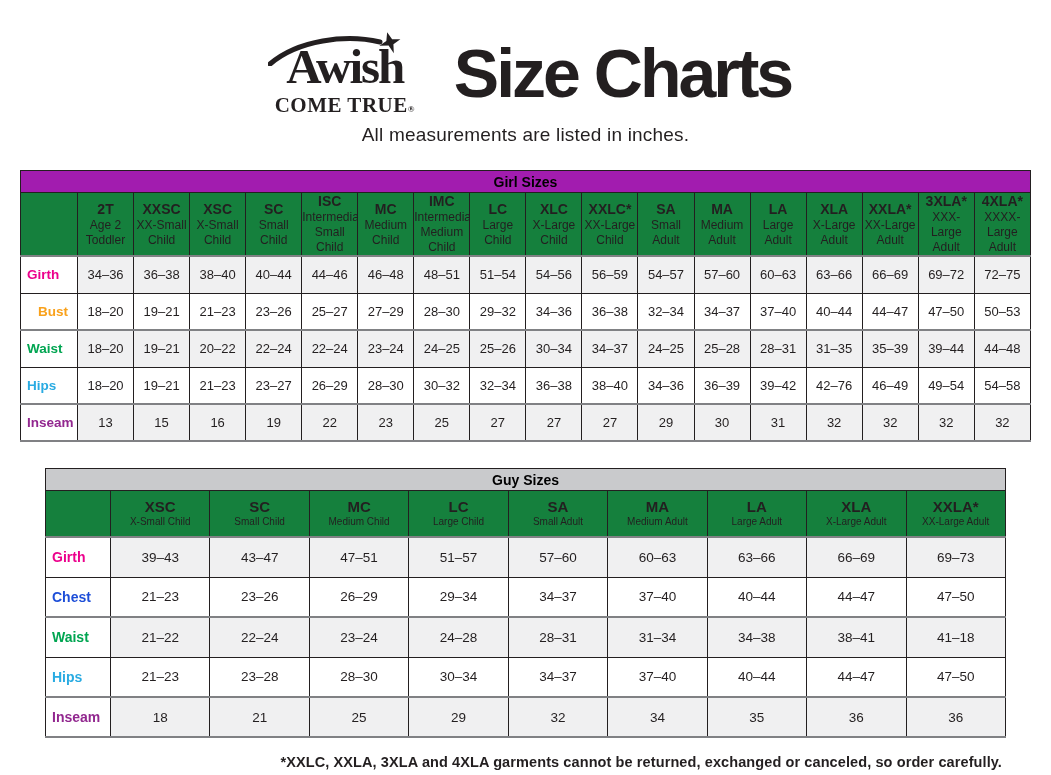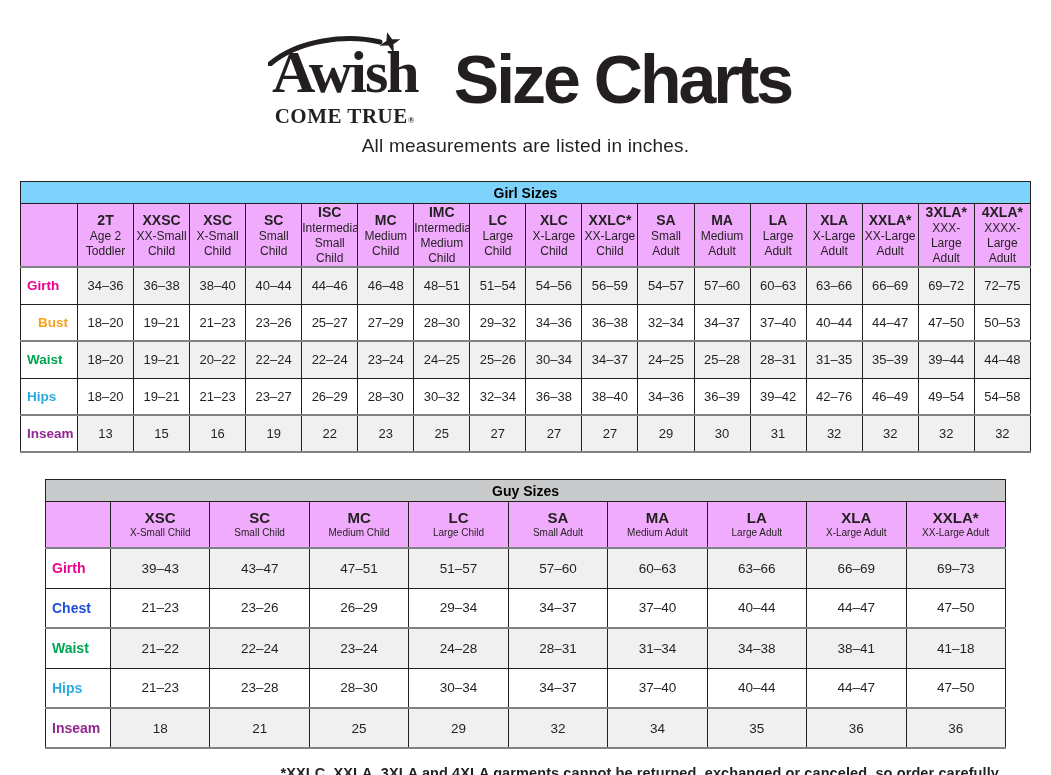--- a/index.html
+++ b/index.html
@@ -4,37 +4,37 @@
 <style>
   html,body{margin:0;padding:0;}
   body{
     width:1051px;height:775px;background:#ffffff;color:#231F20;
     font-family:"Liberation Sans", sans-serif;
     -webkit-font-smoothing:antialiased;position:relative;overflow:hidden;
   }
   
   .header{display:flex;justify-content:center;align-items:center;gap:24px;padding-top:30px;}
   .logo{position:relative;text-align:center;line-height:1;padding-top:12px;width:170px;flex:0 0 auto;}
-  .logo-awish{font-family:"Liberation Serif", serif;font-weight:700;font-size:60px;letter-spacing:-2px;}
+  .logo-awish{font-family:"Liberation Serif", serif;font-weight:700;font-size:49px;letter-spacing:-2px;}
   .logo-cometrue{font-family:"Liberation Serif", serif;font-weight:700;font-size:21px;letter-spacing:.5px;margin-top:4px;white-space:nowrap;}
   .logo-reg{font-size:9px;vertical-align:baseline;}
   .logo-swoosh{position:absolute;top:2px;left:8px;pointer-events:none;}
   .page-title{font-size:68px;font-weight:800;letter-spacing:-3px;line-height:1;white-space:nowrap;}
   .subtitle{text-align:center;font-size:19px;margin-top:8px;letter-spacing:.2px;}
   
   table.size-table{border-collapse:collapse;table-layout:fixed;}
   #girl-table{width:1011px;margin:24px 20px 0 20px;}
   #guy-table{width:961px;margin:26px auto 0 auto;}
   .size-table th,.size-table td{
     border:1px solid #231F20;text-align:center;vertical-align:middle;padding:0;overflow:hidden;
   }
   .size-table .title-row th{
     height:21px;font-size:14px;font-weight:700;color:#000;
   }
-  .size-table .size-row th{background:#f0abfc;}
+  .size-table .size-row th{background:#15803d;}
   #girl-table .size-row th{height:47px;}
   #guy-table  .size-row th{height:45px;}
   .size-code{font-weight:700;}
   #girl-table .size-code{font-size:14px;}
   #guy-table  .size-code{font-size:15px;}
   .size-sub{font-weight:400;white-space:pre-line;line-height:1.25;margin-top:1px;}
   #girl-table .size-sub{font-size:12px;}
   #guy-table  .size-sub{font-size:10px;}
   .size-table tbody th.row-label{
     background:#ffffff;font-weight:700;text-align:left;padding-left:6px;
@@ -89,21 +89,21 @@
       <col>
       <col>
       <col>
       <col>
       <col>
       <col>
       <col>
     </colgroup>
     <thead>
       <tr class="title-row">
-        <th colspan="18" style="background: #7dd3fc;">Girl Sizes</th>
+        <th colspan="18" style="background: #a21caf;">Girl Sizes</th>
       </tr>
       <tr class="size-row">
         <th></th>
         <th>
           <div class="size-code">2T</div>
           <div class="size-sub">Age 2
 Toddler</div>
         </th>
         <th>
           <div class="size-code">XXSC</div>

